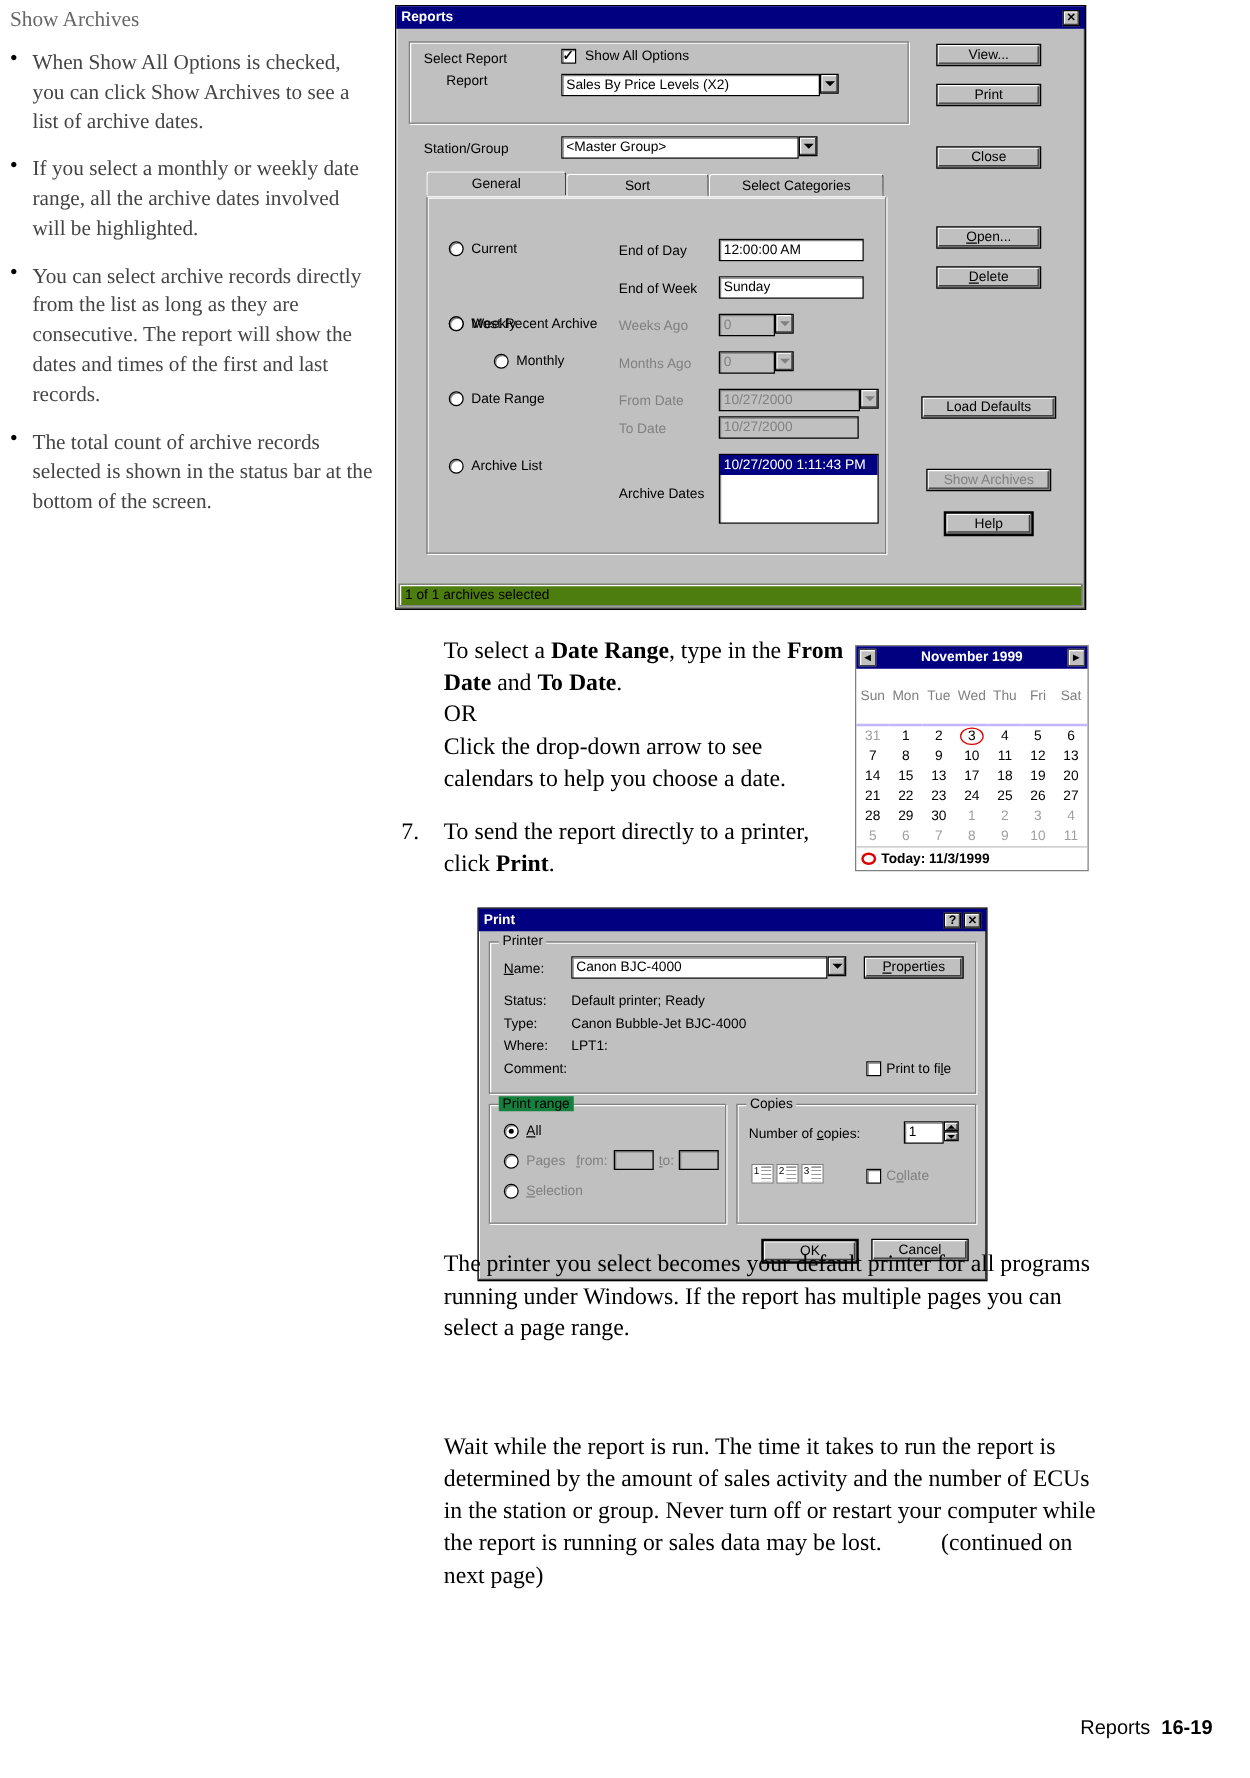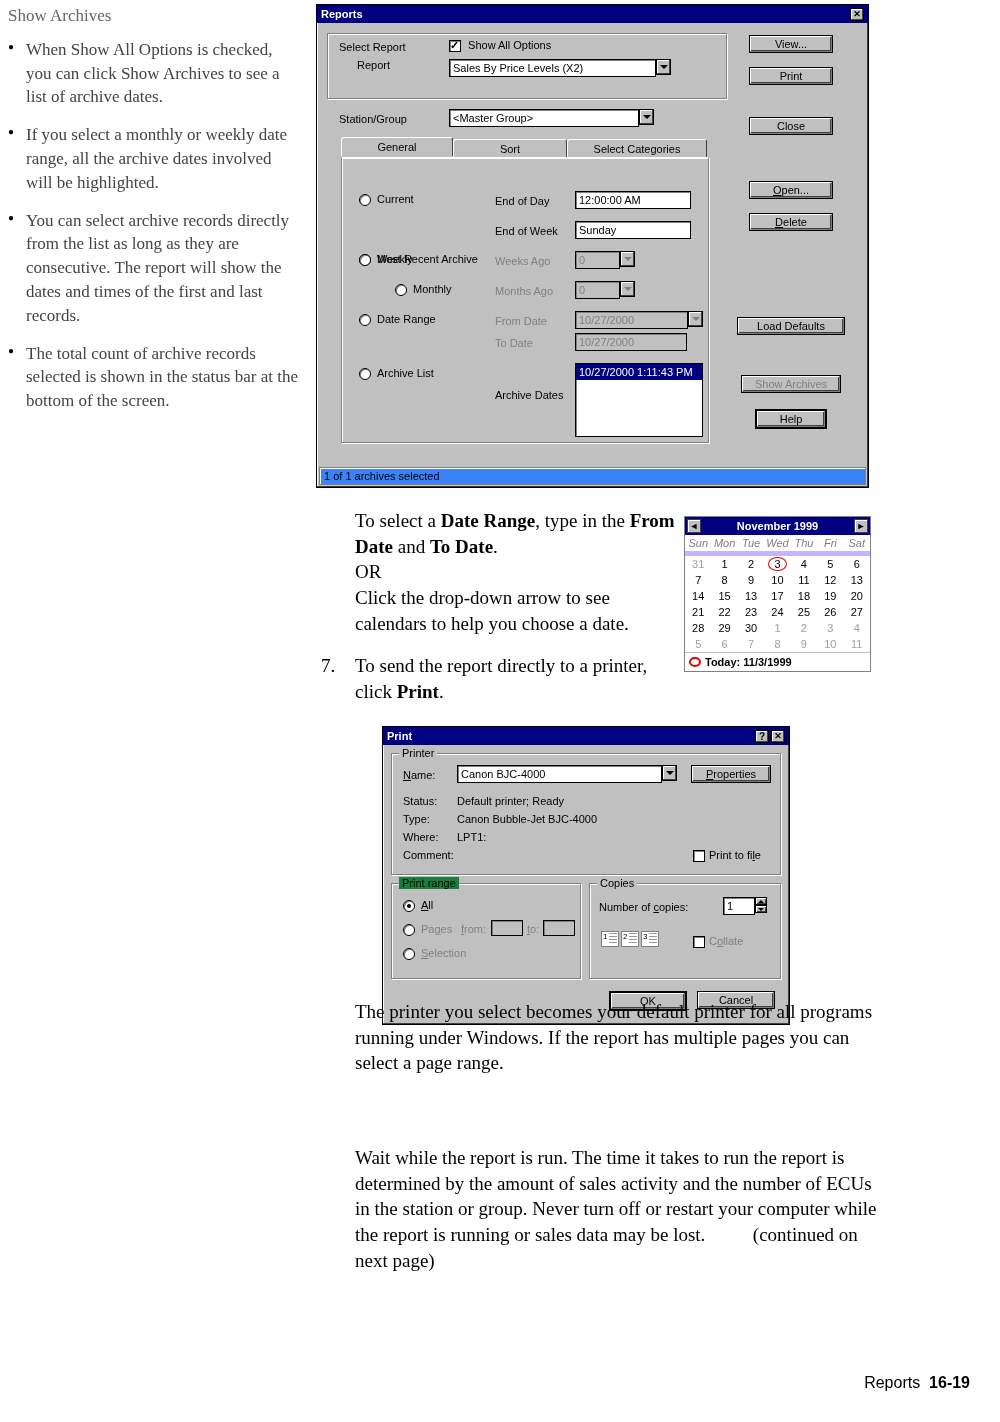--- a/index.html
+++ b/index.html
@@ -144,21 +144,21 @@
     border-top-right-radius:3px;
     padding:3px 0;
     text-align:center;
     font-size:11px;
   }
   .statusbar {
     position:absolute; left:2px; right:2px; bottom:2px;
     height:18px;
     border:1px solid #808080;
     box-shadow: inset 1px 1px #fff;
-    background:#3b82f6;
+    background:#4d7c0f;
     font-size:11px;
     padding:2px 4px;
   }
   .disabledtxt{color:#808080;}
 
   
   .cal {
     position:absolute;
     width:187px;
     border:1px solid #808080;
@@ -171,21 +171,21 @@
     display:flex; align-items:center; justify-content:space-between;
     padding:2px 2px; font-weight:bold;
   }
   .cal-arrow{
     width:14px;height:14px;background:#c0c0c0;
     border:1px solid #404040;
     box-shadow: inset 1px 1px #fff;
     font-size:9px;text-align:center;line-height:12px;color:#000;
   }
   .cal-grid{display:grid;grid-template-columns:repeat(7,1fr);text-align:center;}
-  .cal-dh{color:#808080;padding:2px 0;border-bottom:5px solid #c4b5fd;font-style:italic;}
+  .cal-dh{color:#808080;padding:16px 0;border-bottom:2px solid #c4b5fd;}
   .cal-d{padding:2px 0;}
   .cal-d.other{color:#a0a0a0;}
   .cal-d.today{position:relative;}
   .cal-d.today::before{
     content:"";position:absolute;left:4px;top:1px;right:4px;bottom:1px;
     border:1px solid #d00; border-radius:50%;
   }
   .cal-foot{display:flex;align-items:center;gap:4px;padding:3px 4px;border-top:1px solid #c0c0c0;}
   .cal-foot .ring{width:12px;height:10px;border:2px solid #d00;border-radius:50%;}
 
@@ -295,21 +295,21 @@
     <div style="position:absolute;left:258px;top:276px;display:flex;width:60px;">
       <div class="field disabled" style="flex:1;">0</div>
       <div class="ddarrow disabled"></div>
     </div>
     <div style="position:absolute;left:258px;top:306px;display:flex;width:128px;">
       <div class="field disabled" style="flex:1;">10/27/2000</div>
       <div class="ddarrow disabled"></div>
     </div>
     <div class="field disabled" style="position:absolute;left:258px;top:328px;width:112px;">10/27/2000</div>
 
-    <div class="field" style="position:absolute;left:258px;top:358px;width:128px;height:74px;align-items:flex-start;padding:0;">
+    <div class="field" style="position:absolute;left:258px;top:358px;width:128px;height:56px;align-items:flex-start;padding:0;">
       <div class="field sel" style="border:none;box-shadow:none;height:16px;width:100%;">10/27/2000 1:11:43 PM</div>
     </div>
 
     <div class="statusbar">1 of 1 archives selected</div>
   </div>
 
   <div class="bodytext" style="left:355px; top:508px; width:320px;">
     <span>To select a </span><b>Date Range</b><span>, type in the </span><b>From Date</b><span> and </span><b>To Date</b><span>.</span><br>
     <span> OR</span><br>
     <span>Click the drop-down arrow to see calendars to help you choose a date.</span>

